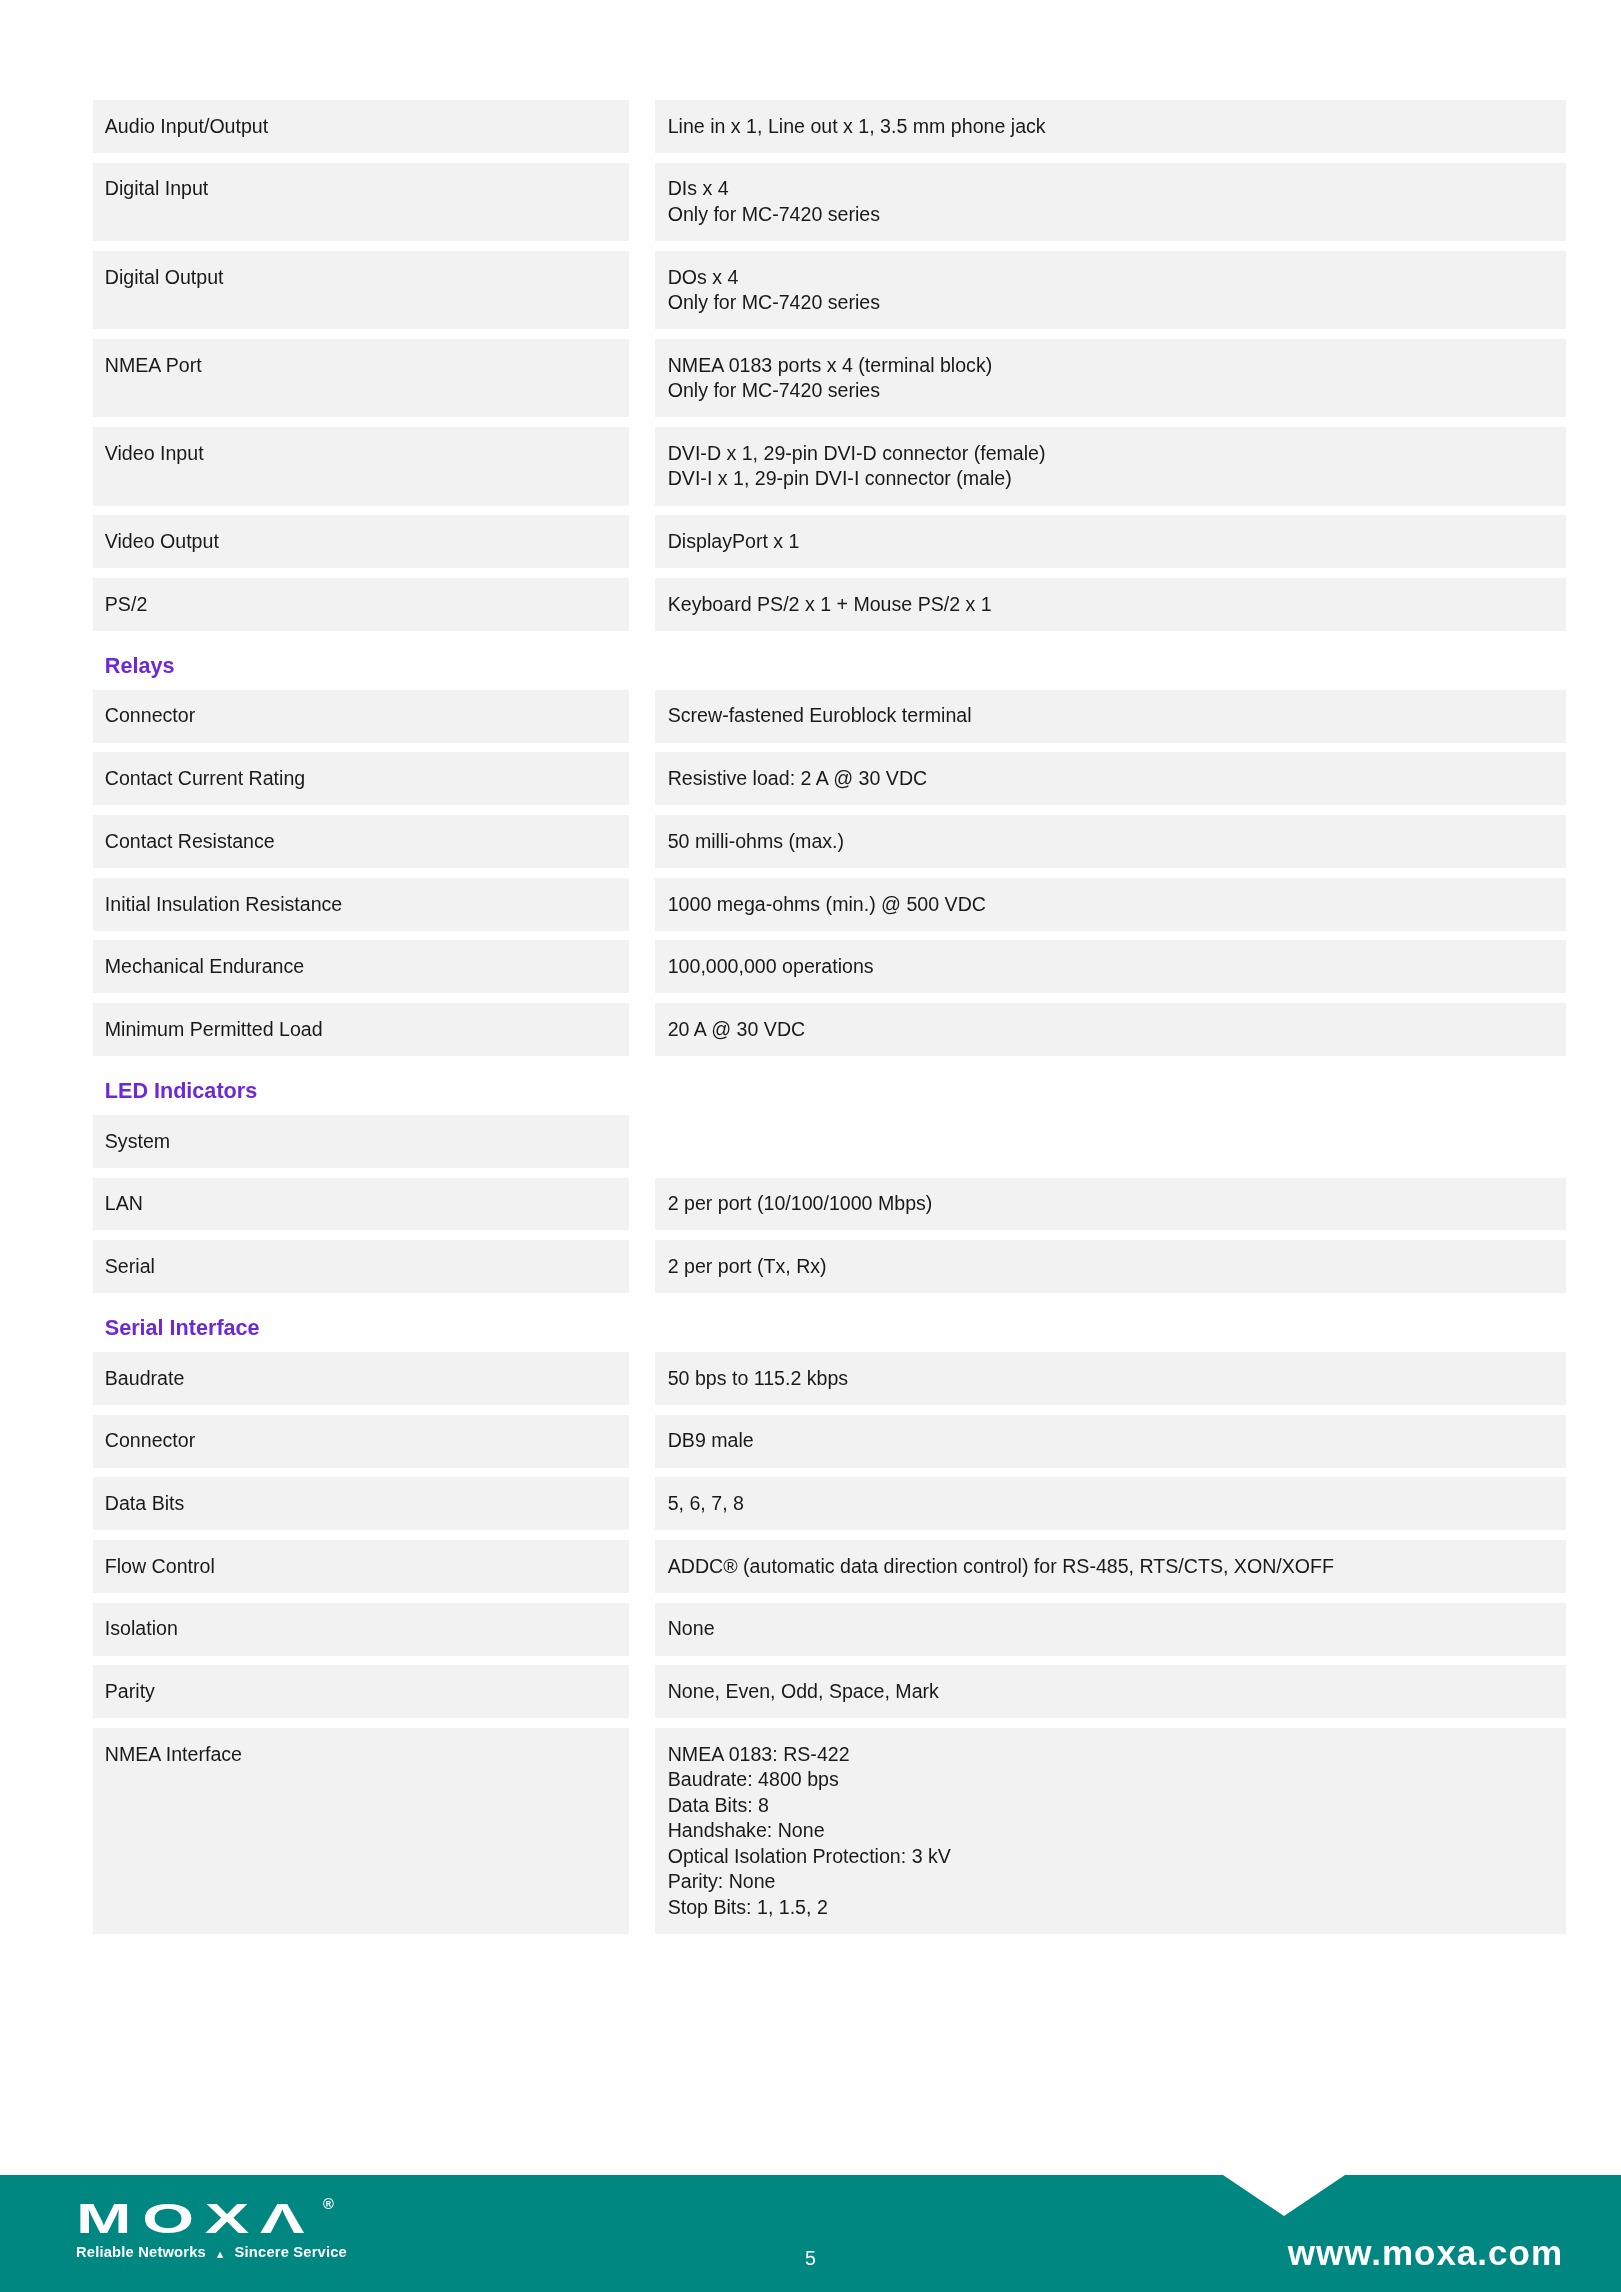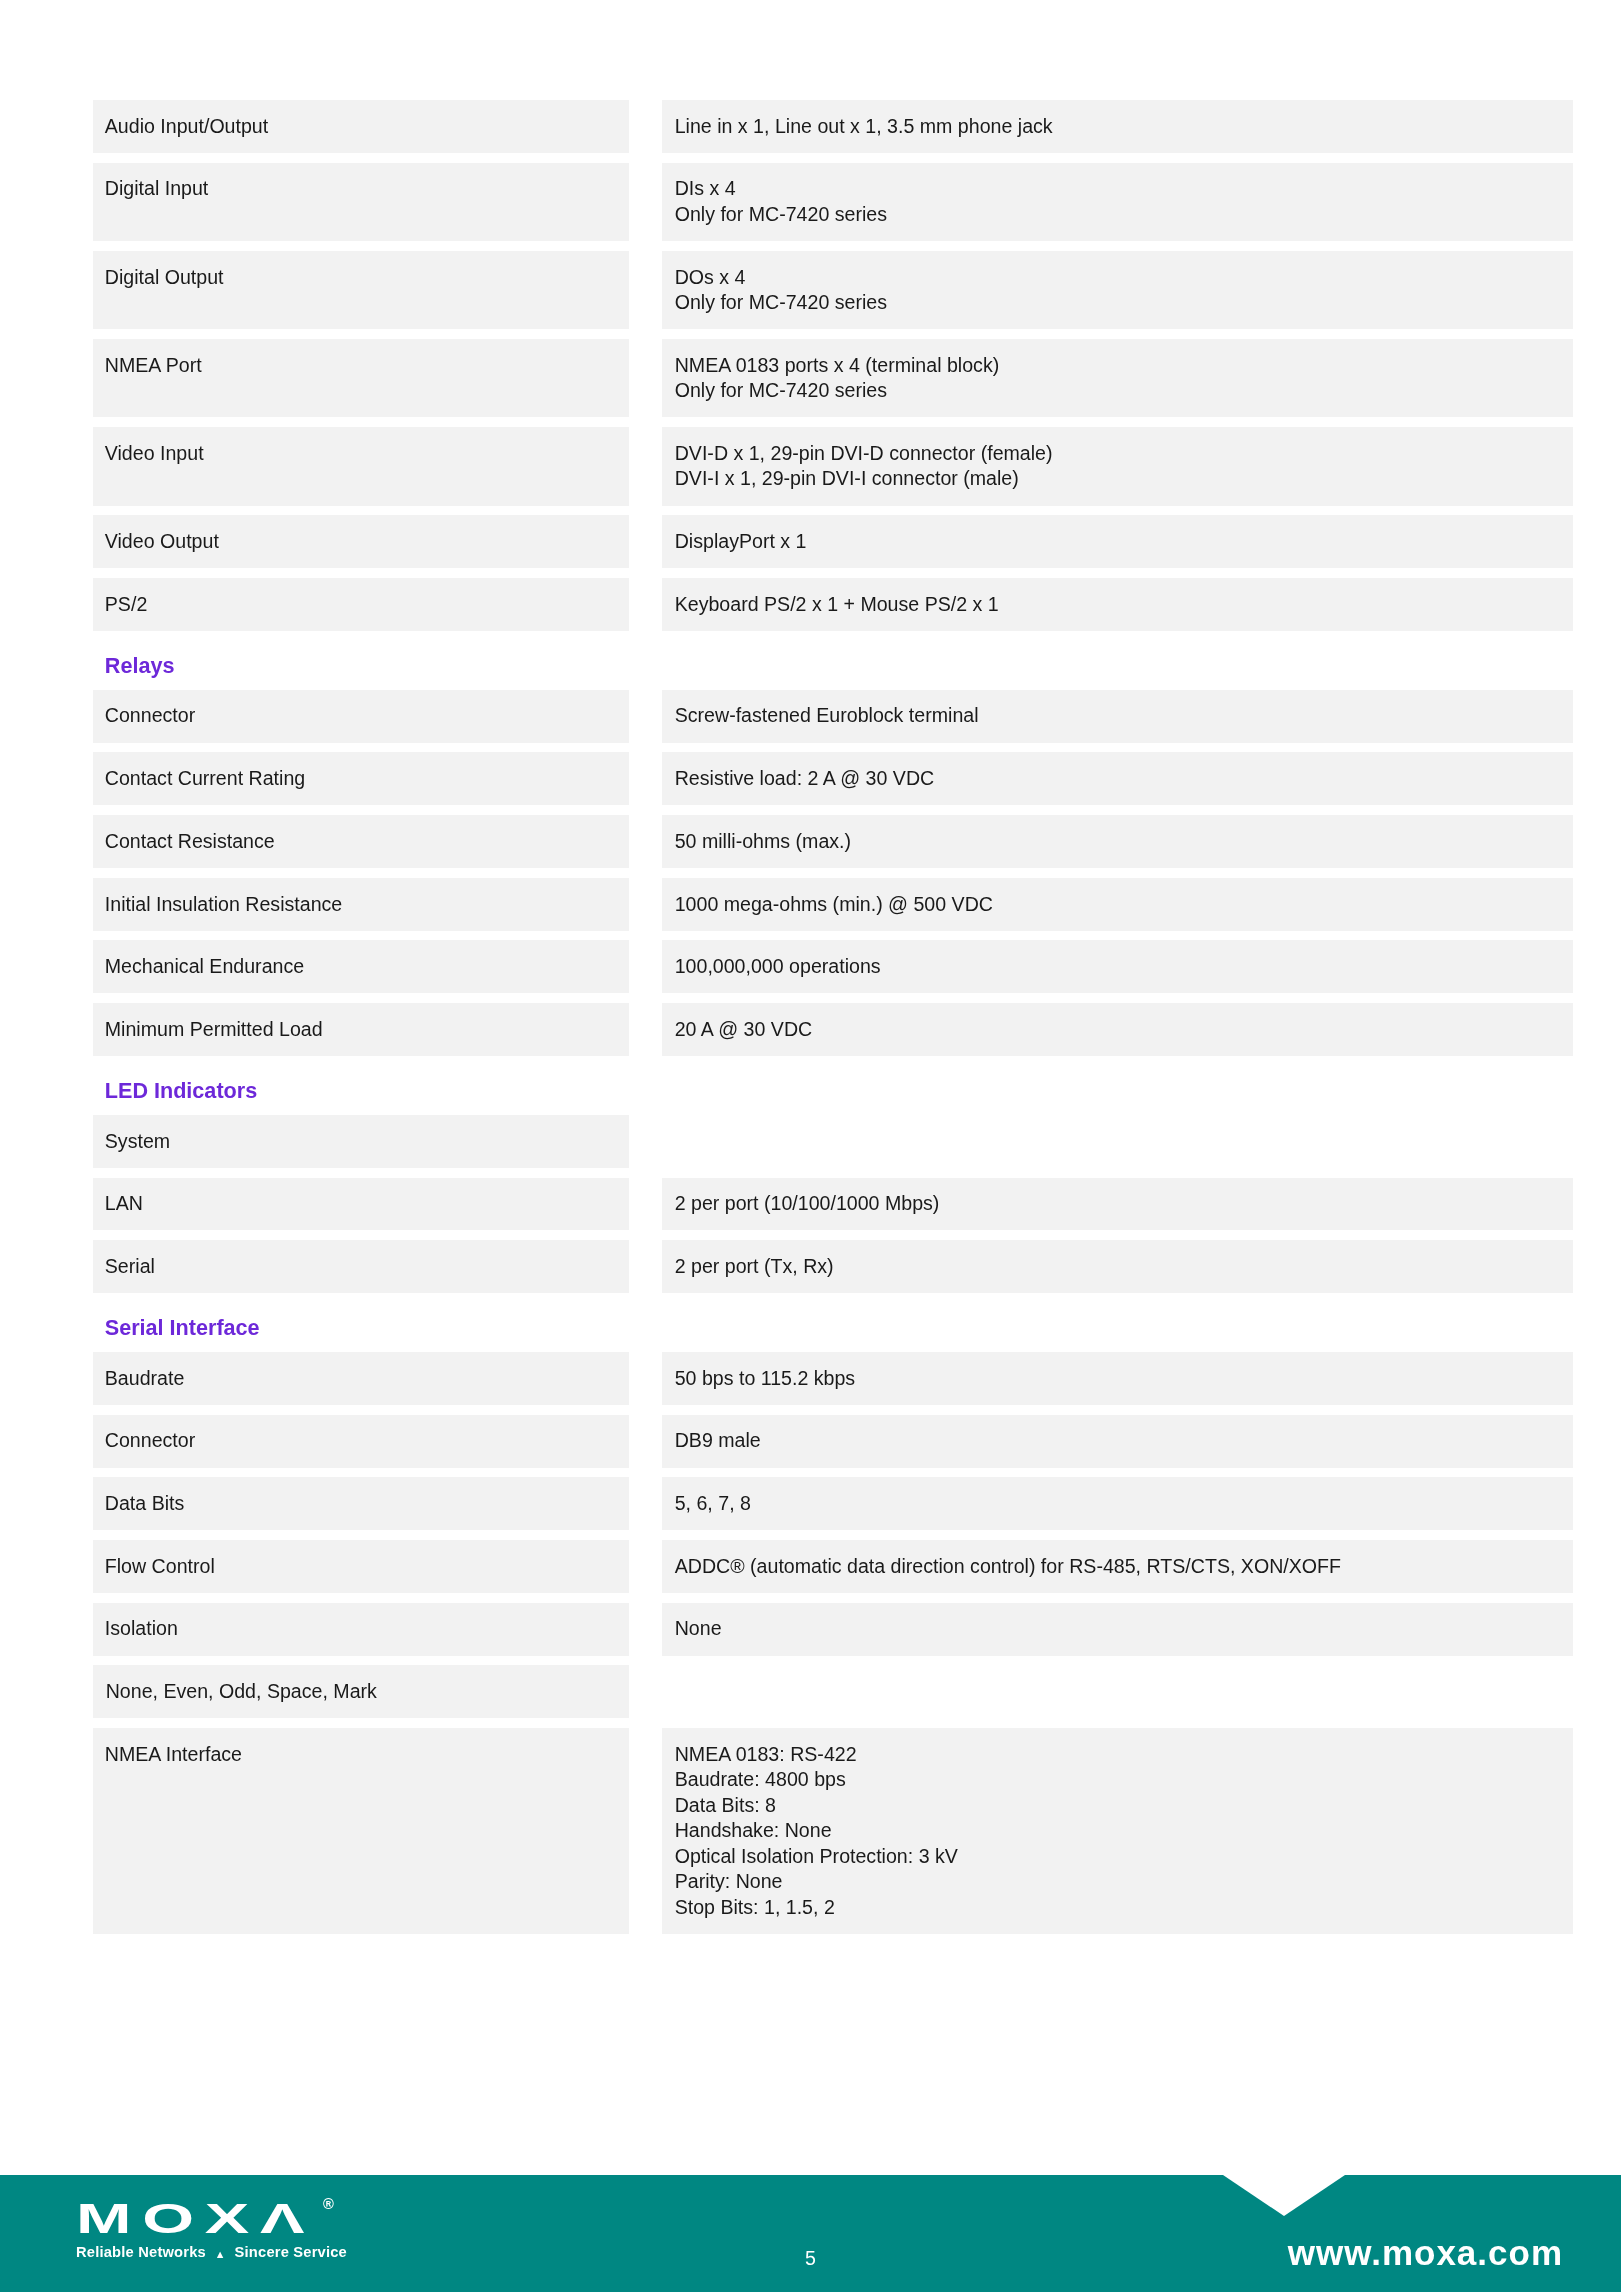--- a/index.html
+++ b/index.html
@@ -16,21 +16,21 @@
     color:var(--text-color);overflow:hidden;
   }
 
   
   .content{position:absolute;left:93px;top:100px;width:1467px;}
   .section-title{
     font-size:21.6px;line-height:25.5px;color:#6d28d9;
     margin:21.6px 0 11.8px 11.8px;
   }
   .spec-row{
-    display:grid;grid-template-columns:536px 911px;column-gap:33px;
+    display:grid;grid-template-columns:536px 911px;column-gap:26px;
     margin-bottom:9.8px;
   }
   .spec-cell{
     background:var(--row-bg);
     font-size:19.6px;line-height:25.5px;color:var(--text-color);
     padding:13.7px 15.7px 13.7px 11.8px;
   }
   .value-cell{padding-left:12.7px;}
 
   
@@ -195,20 +195,21 @@
         <div>ADDC® (automatic data direction control) for RS-485, RTS/CTS, XON/XOFF</div>
       </div>
   </div>
     <div class="spec-row">
     <div class="spec-cell label-cell">Isolation</div>
     <div class="spec-cell value-cell">
         <div>None</div>
       </div>
   </div>
     <div class="spec-row">
+    <div class="spec-cell label-cell">Parity</div>
     <div class="spec-cell value-cell">
         <div>None, Even, Odd, Space, Mark</div>
       </div>
   </div>
     <div class="spec-row">
     <div class="spec-cell label-cell">NMEA Interface</div>
     <div class="spec-cell value-cell">
         <div>NMEA 0183: RS-422</div>
         <div>Baudrate: 4800 bps</div>
         <div>Data Bits: 8</div>

